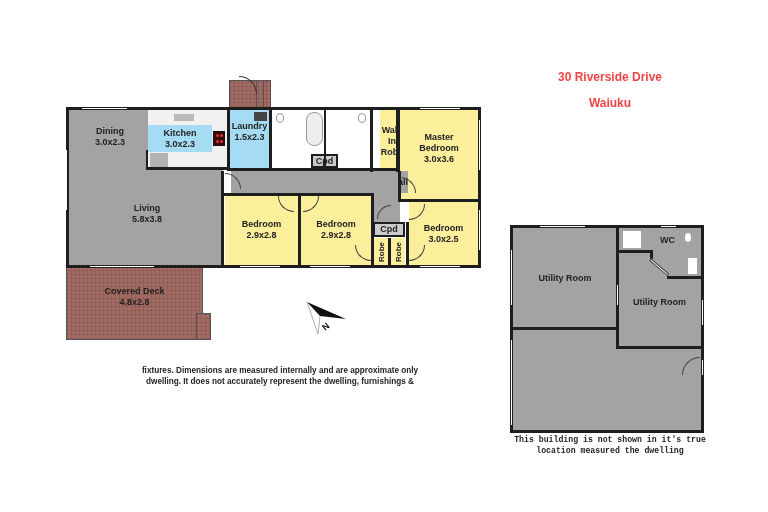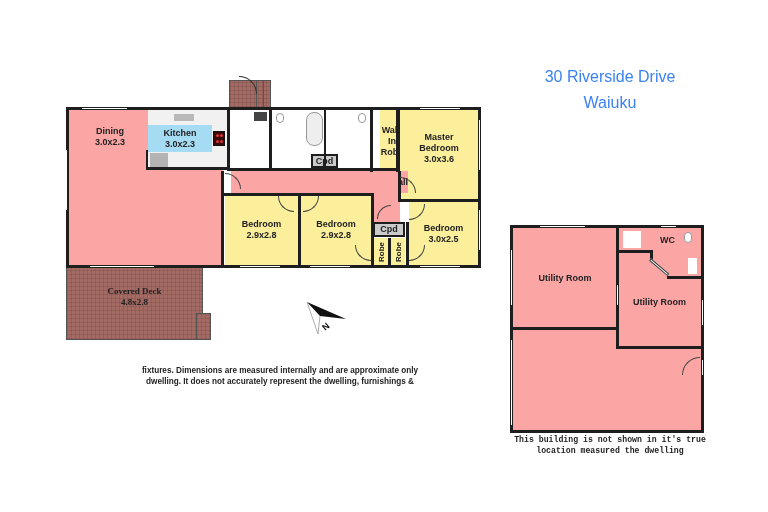--- a/index.html
+++ b/index.html
@@ -1,73 +1,81 @@
 <!DOCTYPE html>
 <html><head>
 <meta charset="utf-8">
 <style>
   html, body { margin:0; padding:0; background:#ffffff; }
   body { width:768px; height:512px; position:relative; overflow:hidden; font-family:"Liberation Sans", sans-serif; }
   .abs { position:absolute; }
   .room { position:absolute; box-sizing:border-box; display:flex; flex-direction:column; align-items:center; justify-content:center; text-align:center; font-weight:bold; font-size:9px; color:#222; line-height:11px; }
-  .grey { background:#fca5a5; }
+  .grey { background:#a3a3a3; }
   .yellow { background:#fbef9c; }
   .blue { background:#a6dcf3; }
   .white { background:#f1f1f1; }
   .deck {
     background-color:#a46b64;
     background-image:
       repeating-linear-gradient(0deg, rgba(0,0,0,0.10) 0 1px, transparent 1px 4px),
       repeating-linear-gradient(90deg, rgba(0,0,0,0.10) 0 1px, transparent 1px 4px);
   }
   .wall { position:absolute; background:#1e1e1e; }
   .win { position:absolute; background:#ffffff; }
   .door-arc { position:absolute; box-sizing:border-box; border:1px solid #444; }
-  .title { position:absolute; left:490px; width:240px; text-align:center; font-weight:normal; font-size:16px; color:#3b82f6; line-height:26px; }
+  .title { position:absolute; left:490px; width:240px; text-align:center; font-weight:bold; font-size:12px; color:#ef4444; line-height:26px; }
   .note { position:absolute; text-align:center; font-weight:bold; font-size:8.2px; color:#222; line-height:11px; }
   .vert { writing-mode:vertical-rl; transform:rotate(180deg); font-size:8px; }
 </style>
 </head>
 <body>
 
 <div class="title" style="top:64px;">30 Riverside Drive</div>
 <div class="title" style="top:90px;">Waiuku</div>
 
 <div class="abs" style="left:0;top:0;width:490px;height:350px;">
 
   <div class="abs deck" style="left:229px;top:80px;width:42px;height:28px;border:1px solid #555;box-sizing:border-box;"></div>
   <div class="abs" style="left:256px;top:80px;width:1px;height:28px;background:#555;"></div>
   <div class="abs" style="left:263px;top:80px;width:1px;height:28px;background:#555;"></div>
 
-  <div class="room deck" style="left:66px;top:267px;width:137px;height:73px;border:1px solid #555;padding-bottom:14px;font-family:Liberation Serif, serif;">
+  <div class="room deck" style="left:66px;top:267px;width:137px;height:73px;border:1px solid #555;padding-bottom:14px;">
     <span>Covered Deck</span>
     <span>4.8x2.8</span>
   </div>
   <div class="abs deck" style="left:196px;top:313px;width:15px;height:27px;border:1px solid #555;box-sizing:border-box;"></div>
 
   <div class="abs grey" style="left:68px;top:110px;width:155px;height:156px;"></div>
   <div class="room grey" style="left:72px;top:120px;width:76px;height:34px;">
     <span>Dining</span>
     <span>3.0x2.3</span>
+  </div>
+  <div class="room" style="left:72px;top:195px;width:150px;height:38px;">
+    <span>Living</span>
+    <span>5.8x3.8</span>
   </div>
 
   <div class="abs white" style="left:148px;top:110px;width:80px;height:58px;"></div>
   <div class="room blue" style="left:148px;top:125px;width:64px;height:27px;">
     <span>Kitchen</span>
     <span>3.0x2.3</span>
   </div>
   <div class="abs" style="left:174px;top:114px;width:20px;height:7px;background:#b9b9b9;"></div>
   <div class="abs" style="left:213px;top:131px;width:12px;height:15px;background:#3a0a0a;border:1px solid #111;box-sizing:border-box;">
     <div style="position:absolute;left:2px;top:2px;width:3px;height:3px;border-radius:50%;background:#d33;"></div>
     <div style="position:absolute;left:6px;top:2px;width:3px;height:3px;border-radius:50%;background:#d33;"></div>
     <div style="position:absolute;left:2px;top:8px;width:3px;height:3px;border-radius:50%;background:#d33;"></div>
     <div style="position:absolute;left:6px;top:8px;width:3px;height:3px;border-radius:50%;background:#d33;"></div>
   </div>
   <div class="abs" style="left:150px;top:153px;width:18px;height:14px;background:#b3b3b3;"></div>
 
+  <div class="room blue" style="left:230px;top:110px;width:39px;height:58px;padding-bottom:14px;">
+    <span>Laundry</span>
+    <span>1.5x2.3</span>
+  </div>
   <div class="abs" style="left:254px;top:112px;width:13px;height:9px;background:#444;"></div>
 
   <div class="abs" style="left:306px;top:112px;width:17px;height:34px;background:#eee;border:1px solid #999;border-radius:8px;box-sizing:border-box;"></div>
   <div class="abs" style="left:276px;top:113px;width:8px;height:10px;background:#fff;border:1px solid #999;border-radius:4px;box-sizing:border-box;"></div>
 
   <div class="abs" style="left:328px;top:112px;width:16px;height:16px;background:#fff;"></div>
   <div class="abs" style="left:358px;top:113px;width:8px;height:10px;background:#fff;border:1px solid #999;border-radius:4px;box-sizing:border-box;"></div>
 
   <div class="room" style="left:311px;top:154px;width:27px;height:14px;background:#cbcbcb;border:2px solid #1e1e1e;">
     <span>Cpd</span>

